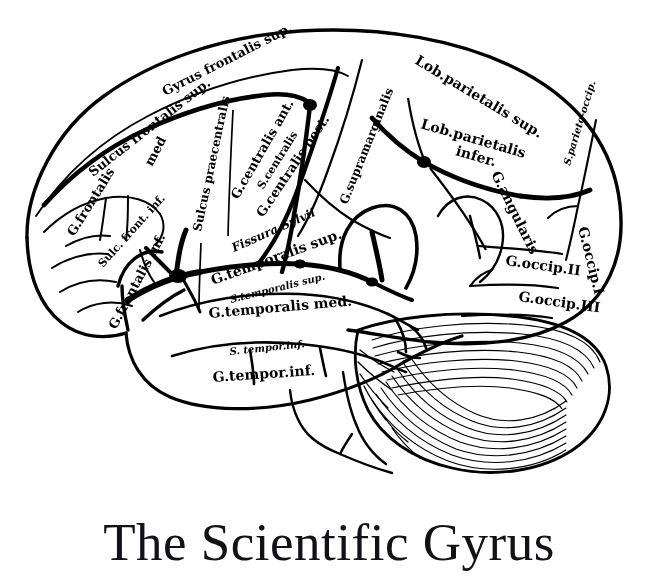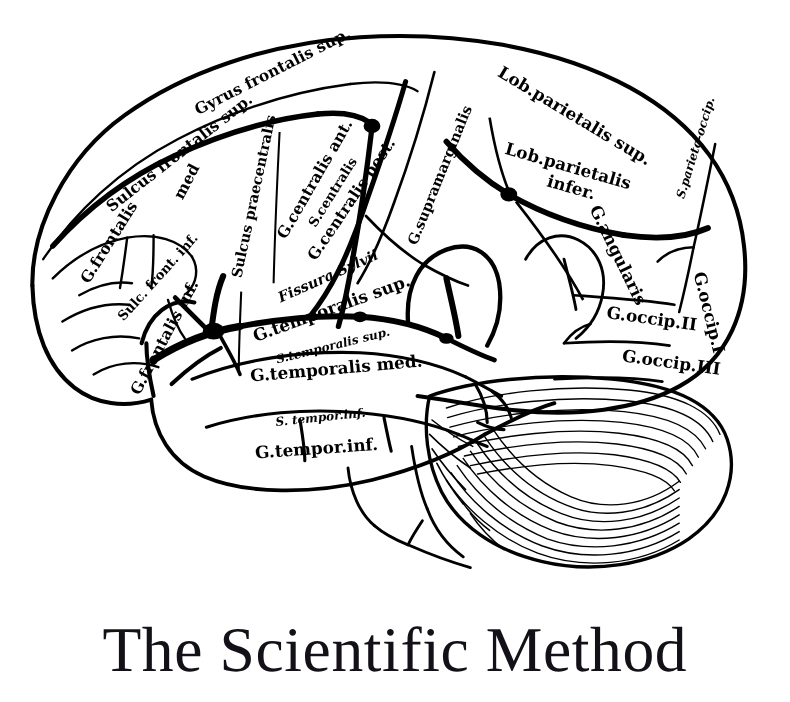--- a/index.html
+++ b/index.html
@@ -263,13 +263,13 @@
         <text class="lbl" x="213" y="285" font-size="14" transform="rotate(-20 213 285)">G.temporalis sup.</text>
         <text class="lbl-i" x="231" y="303" font-size="10" transform="rotate(-14 231 303)">S.temporalis sup.</text>
         <text class="lbl" x="209" y="318" font-size="14" transform="rotate(-5 209 318)">G.temporalis med.</text>
         <text class="lbl-i" x="230" y="355" font-size="10" transform="rotate(-6 230 355)">S. tempor.inf.</text>
         <text class="lbl" x="213" y="382" font-size="14" transform="rotate(-4 213 382)">G.tempor.inf.</text>
       </g>
 
   </svg>
 </div>
 
-<div class="caption">The Scientific Method</div>
+<div class="caption">The Scientific Gyrus</div>
 
 </body></html>

